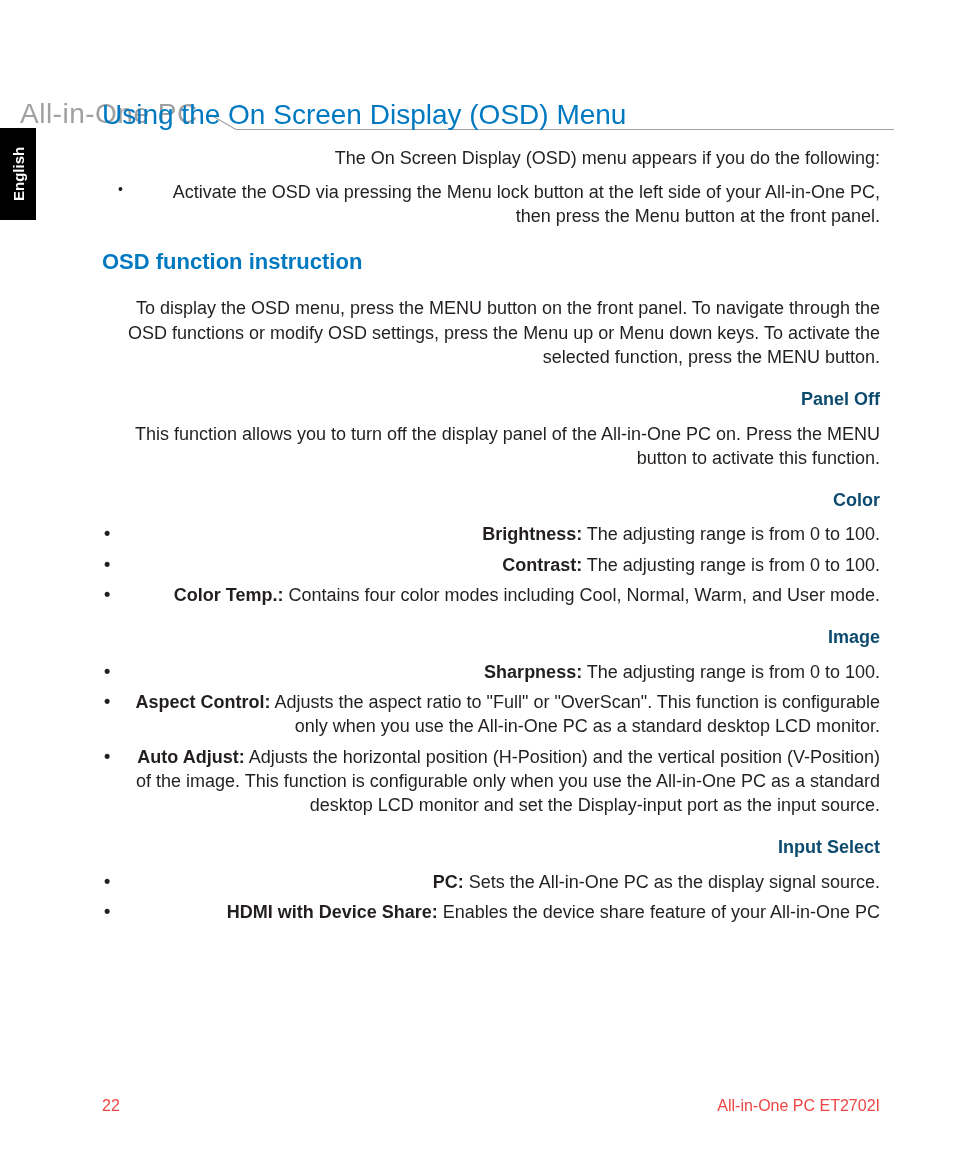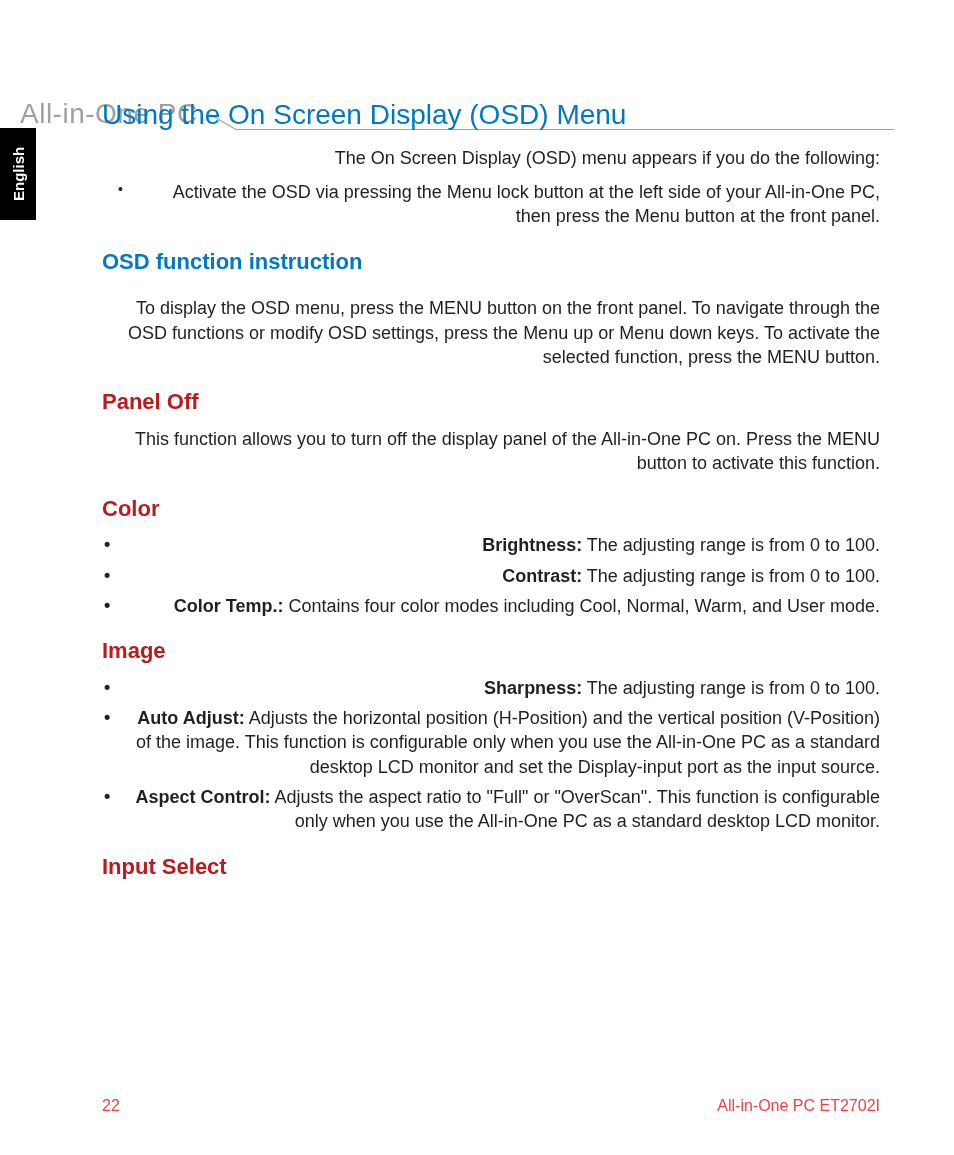--- a/index.html
+++ b/index.html
@@ -82,25 +82,26 @@
     font-family: Verdana, "Segoe UI", Arial, sans-serif;
   }
   .h2 {
     color: #0079c1;
     font-size: 22px;
     font-weight: 700;
     margin-top: 18px;
     margin-bottom: 20px;
   }
   .h3 {
-    color: #b91c1c;
-    font-size: 22px;
+    color: #0c4a6e;
+    font-size: 18px;
     font-weight: 700;
     margin-top: 18px;
     margin-bottom: 10px;
+    text-align: right;
   }
   .para {
     margin-bottom: 10px;
     text-align: right;
   }
   ul {
     list-style: none;
     padding-left: 0;
     margin-bottom: 6px;
     text-align: right;
@@ -160,23 +161,27 @@
   <div class="h3">Color</div>
   <ul class="bullets">
     <li><span class="b">Brightness:</span><span> The adjusting range is from 0 to 100.</span></li>
     <li><span class="b">Contrast:</span><span> The adjusting range is from 0 to 100.</span></li>
     <li><span class="b">Color Temp.:</span><span> Contains four color modes including Cool, Normal, Warm, and User mode.</span></li>
   </ul>
 
   <div class="h3">Image</div>
   <ul class="bullets">
     <li><span class="b">Sharpness:</span><span> The adjusting range is from 0 to 100.</span></li>
+    <li><span class="b">Aspect Control:</span><span> Adjusts the aspect ratio to "Full" or "OverScan". This function is configurable only when you use the All-in-One PC as a standard desktop LCD monitor.</span></li>
     <li><span class="b">Auto Adjust:</span><span> Adjusts the horizontal position (H-Position) and the vertical position (V-Position) of the image. This function is configurable only when you use the All-in-One PC as a standard desktop LCD monitor and set the Display-input port as the input source.</span></li>
-    <li><span class="b">Aspect Control:</span><span> Adjusts the aspect ratio to "Full" or "OverScan". This function is configurable only when you use the All-in-One PC as a standard desktop LCD monitor.</span></li>
   </ul>
 
   <div class="h3">Input Select</div>
+  <ul class="bullets">
+    <li><span class="b">PC:</span><span> Sets the All-in-One PC as the display signal source.</span></li>
+    <li><span class="b">HDMI with Device Share:</span><span> Enables the device share feature of your All-in-One PC</span></li>
+  </ul>
 </div>
 
 <div class="footer">
   <span>22</span>
   <span>All-in-One PC ET2702I</span>
 </div>
 
 </body></html>

